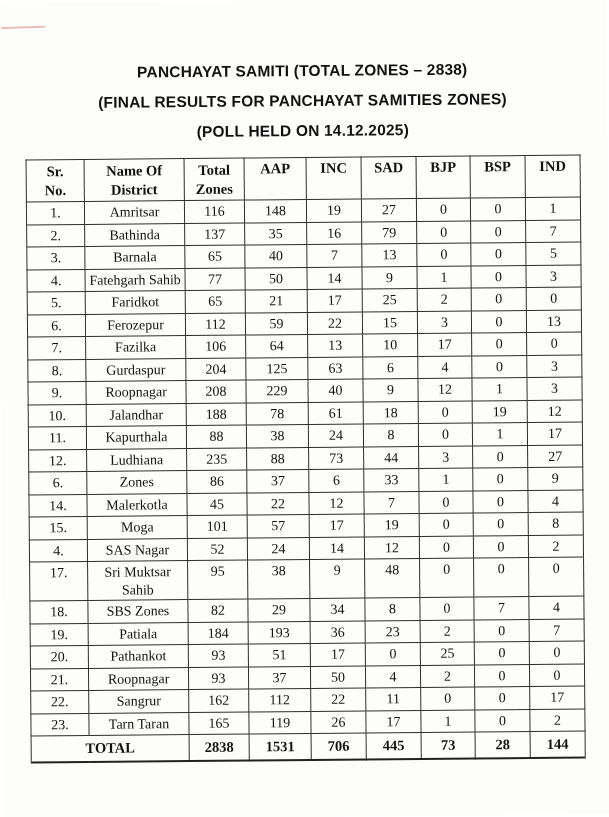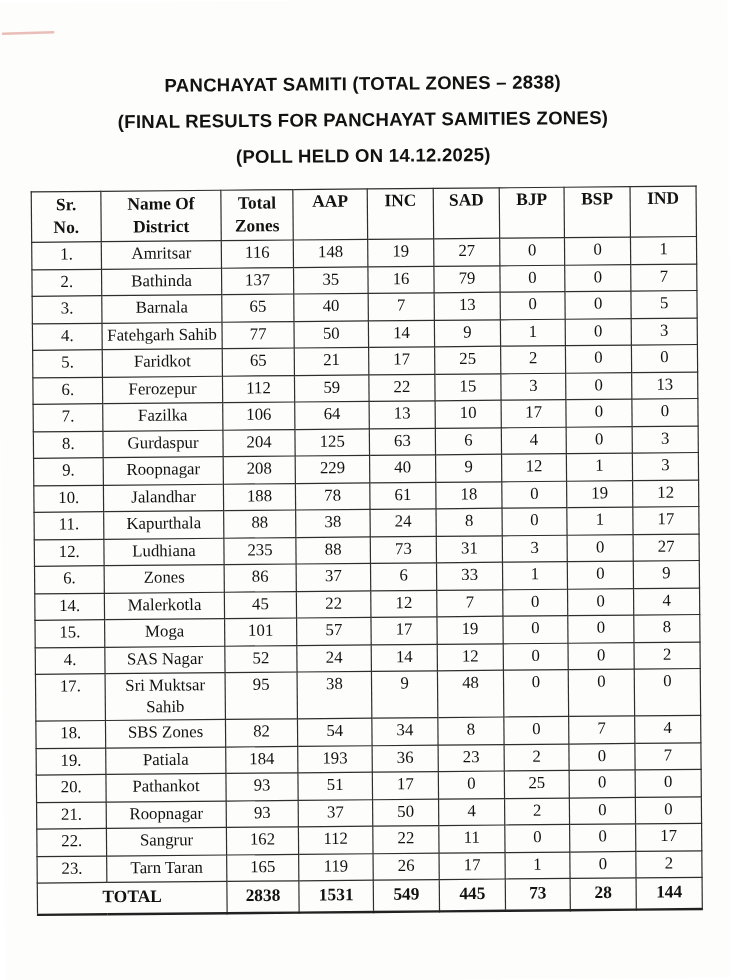--- a/index.html
+++ b/index.html
@@ -231,21 +231,21 @@
           <td>0</td>
           <td>1</td>
           <td>17</td>
         </tr>
         <tr>
           <td>12.</td>
           <td>Ludhiana</td>
           <td>235</td>
           <td>88</td>
           <td>73</td>
-          <td>31</td>
+          <td>44</td>
           <td>3</td>
           <td>0</td>
           <td>27</td>
         </tr>
         <tr>
           <td>6.</td>
           <td>Zones</td>
           <td>86</td>
           <td>37</td>
           <td>6</td>
@@ -295,21 +295,21 @@
           <td>9</td>
           <td>48</td>
           <td>0</td>
           <td>0</td>
           <td>0</td>
         </tr>
         <tr>
           <td>18.</td>
           <td>SBS Zones</td>
           <td>82</td>
-          <td>54</td>
+          <td>29</td>
           <td>34</td>
           <td>8</td>
           <td>0</td>
           <td>7</td>
           <td>4</td>
         </tr>
         <tr>
           <td>19.</td>
           <td>Patiala</td>
           <td>184</td>
@@ -363,21 +363,21 @@
           <td>1</td>
           <td>0</td>
           <td>2</td>
         </tr>
       </tbody>
     <tfoot>
       <tr>
         <td colspan="2">TOTAL</td>
         <td>2838</td>
         <td>1531</td>
-        <td>549</td>
+        <td>706</td>
         <td>445</td>
         <td>73</td>
         <td>28</td>
         <td>144</td>
       </tr>
     </tfoot>
   </table>
 
 </div>
 

